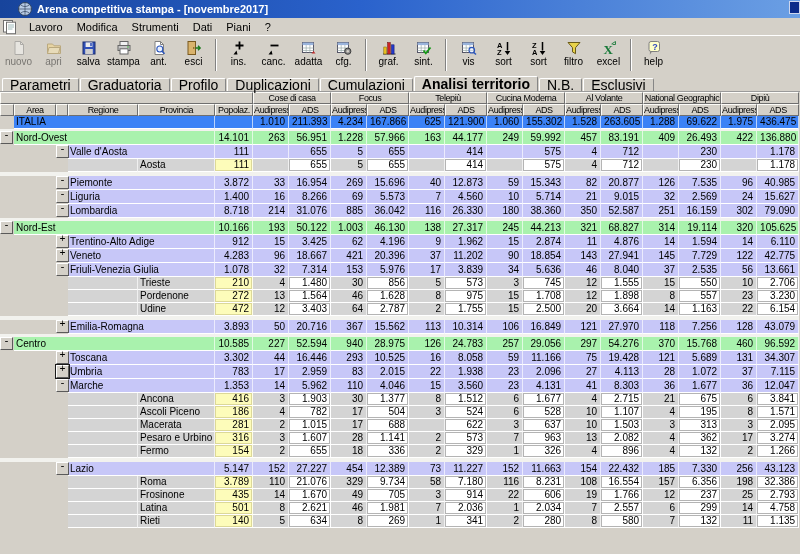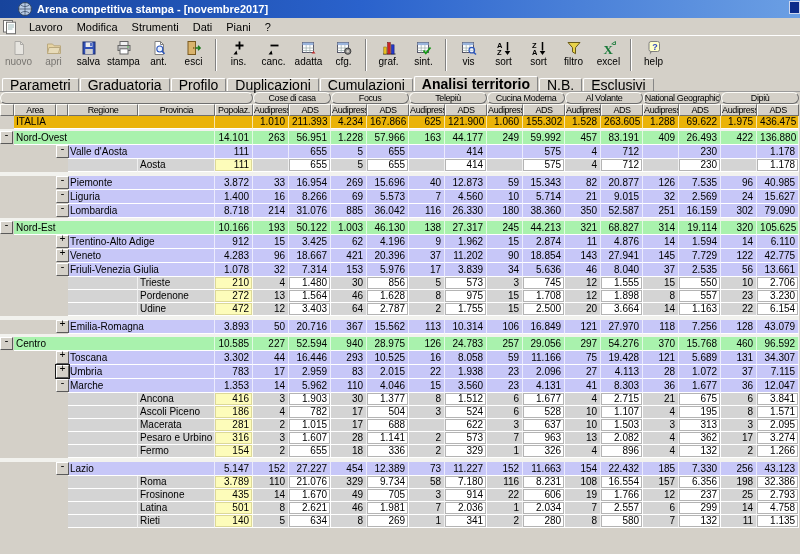--- a/index.html
+++ b/index.html
@@ -26,26 +26,26 @@
        border:1px solid #868686;border-bottom:none;border-top-color:#fff;border-left-color:#fff;
        border-top-left-radius:2px;border-top-right-radius:2px;color:#000;white-space:nowrap;}
   .tab.active{font-weight:bold;height:14px;line-height:14px;}
   
   .gridwrap{width:800px;height:441px;overflow:hidden;background:#d4d0c8;border-top:1px solid #9a9a9a;}
   table{border-collapse:separate;border-spacing:0;table-layout:fixed;width:799px;font-size:10px;}
   th,td{box-sizing:border-box;}
   .hdr{background:#d4d0c8;border:1px solid;border-color:#fdfcf8 #6f6f6f #6f6f6f #fdfcf8;
        font-weight:normal;text-align:center;padding:0;height:12px;font-size:9px;letter-spacing:-0.4px;
        white-space:nowrap;overflow:hidden;}
-  .ghdr{height:11px;border-radius:6px;}
+  .ghdr{height:11px;}
   td.d{height:13px;padding:0 3px;border-bottom:1px solid #fff;border-right:1px solid rgba(255,255,255,.65);
        white-space:nowrap;line-height:12px;color:#000;}
   td.num{text-align:right;}
   td.lbl{padding-left:2px;overflow:visible;}
-  .c-it{background:#eab308;margin-top:10px;}
+  .c-it{background:#3b82f6;margin-top:10px;}
   .c-ar{background:#a9f2ad;}
   .c-re{background:#c7c7f8;}
   .c-pr{background:#d4d4d4;}
   .bcol{background:#d4d0c8;border-bottom:1px solid #d4d0c8;border-right:1px solid #d4d0c8;padding:0;text-align:center;}
   .wcell{background:#fff;box-shadow:inset 0 0 0 1px #b4b4b4;}
   .ycell{background:#fdfcba;box-shadow:inset 0 0 0 1px #dcd898;}
   .xbtn{display:inline-block;width:11px;height:11px;background:#d4d0c8;
         border:1px solid;border-color:#fff #5a5a5a #5a5a5a #fff;
         font-size:10px;line-height:8px;text-align:center;vertical-align:middle;font-family:"Liberation Mono",monospace;}
   .xbtn.focused{outline:1.5px solid #1a1a1a;}

